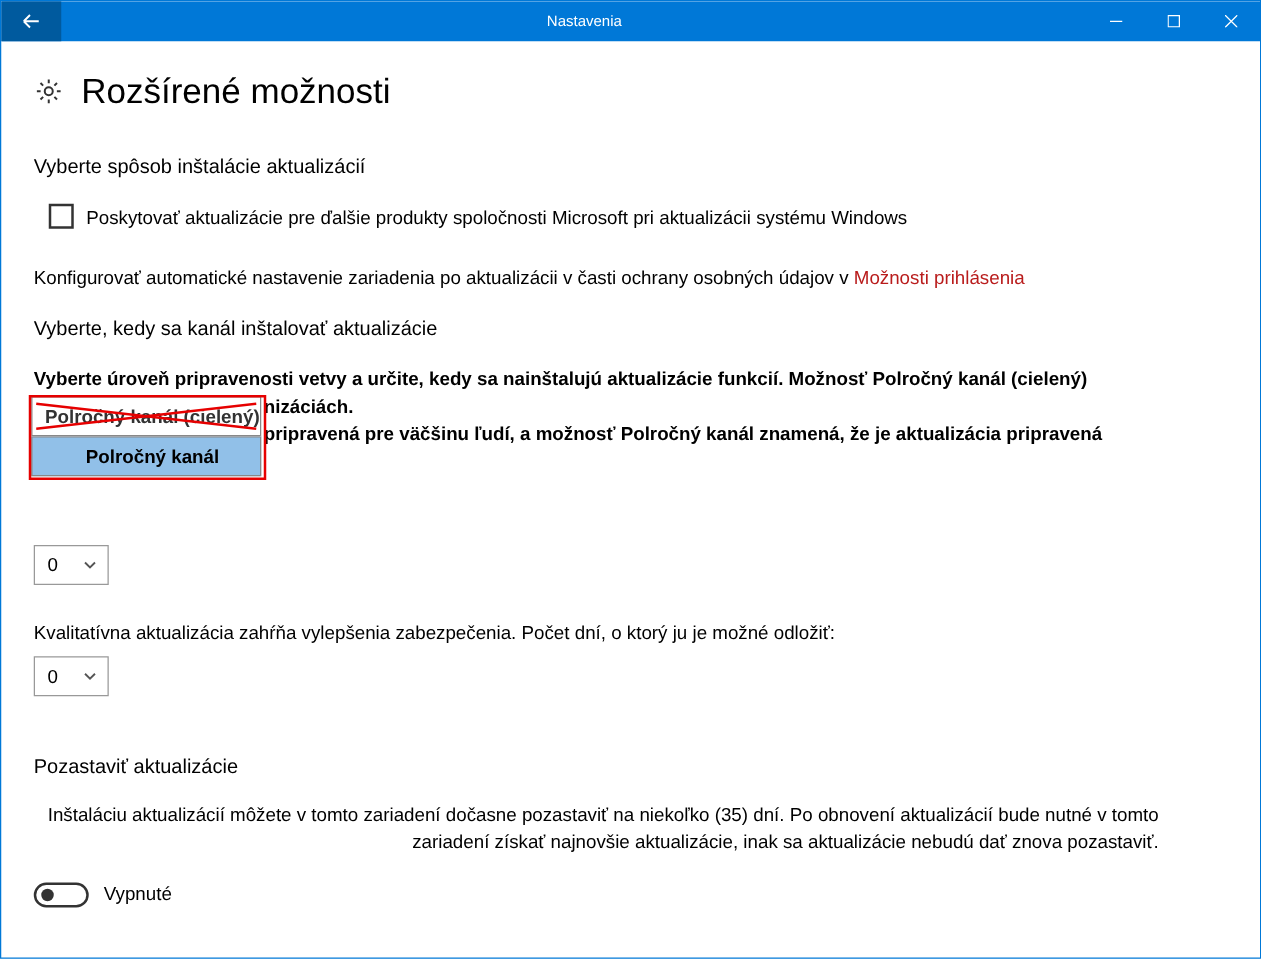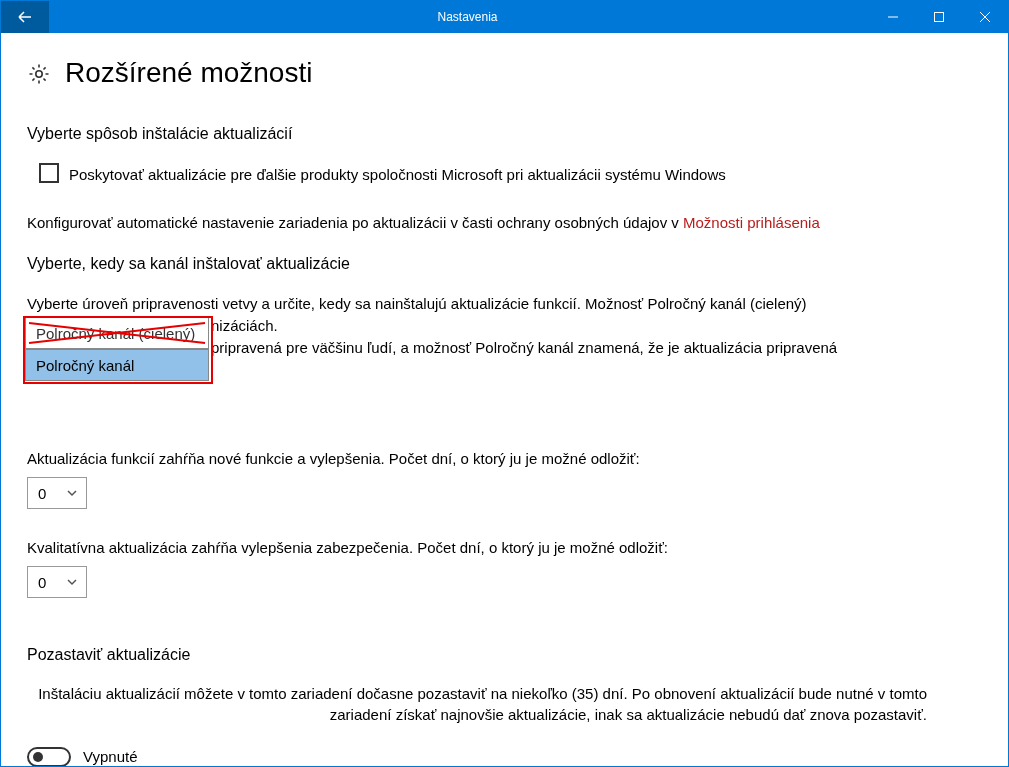--- a/index.html
+++ b/index.html
@@ -77,20 +77,21 @@
   .para {
     margin: 0 0 22px 0;
     line-height: 1.35;
     max-width: 920px;
   }
   a.link { color: #b91c1c; text-decoration: none; cursor: pointer; }
 
   .readiness-wrap {
     position: relative;
     margin-bottom: 28px;
+    font-weight: bold;
   }
   .readiness-para {
     line-height: 1.45;
     max-width: 960px;
   }
   .dropdown-overlay {
     position: absolute;
     top: 24px;
     left: -2px;
   }
@@ -104,20 +105,21 @@
     padding-left: 10px;
     font-size: 15px;
   }
   .drop-item.struck {
     position: relative;
     color: #333;
   }
   .drop-item.selected {
     background: #91c0e8;
     border-color: #888;
+    justify-content: center;
   }
   .red-outline {
     position: absolute;
     top: 23px;
     left: -4px;
     width: 190px;
     height: 68px;
     border: 2px solid #e60000;
     pointer-events: none;
   }
@@ -236,21 +238,20 @@
     </div>
     <svg class="red-x" viewBox="0 0 184 32" preserveAspectRatio="none">
       <line x1="4" y1="6" x2="180" y2="26"></line>
       <line x1="4" y1="26" x2="180" y2="6"></line>
     </svg>
     <div class="red-outline"></div>
   </div>
 
   <div style="height:28px;"></div>
 
-  <div class="defer-label">Aktualizácia funkcií zahŕňa nové funkcie a vylepšenia. Počet dní, o ktorý ju je možné odložiť:</div>
   <div class="num-select">
     <span>0</span>
     <svg width="12" height="12" viewBox="0 0 12 12">
         <path d="M2 4 L6 8 L10 4"></path>
       </svg>
   </div>
 
   <div class="defer-label">Kvalitatívna aktualizácia zahŕňa vylepšenia zabezpečenia. Počet dní, o ktorý ju je možné odložiť:</div>
   <div class="num-select">
     <span>0</span>

